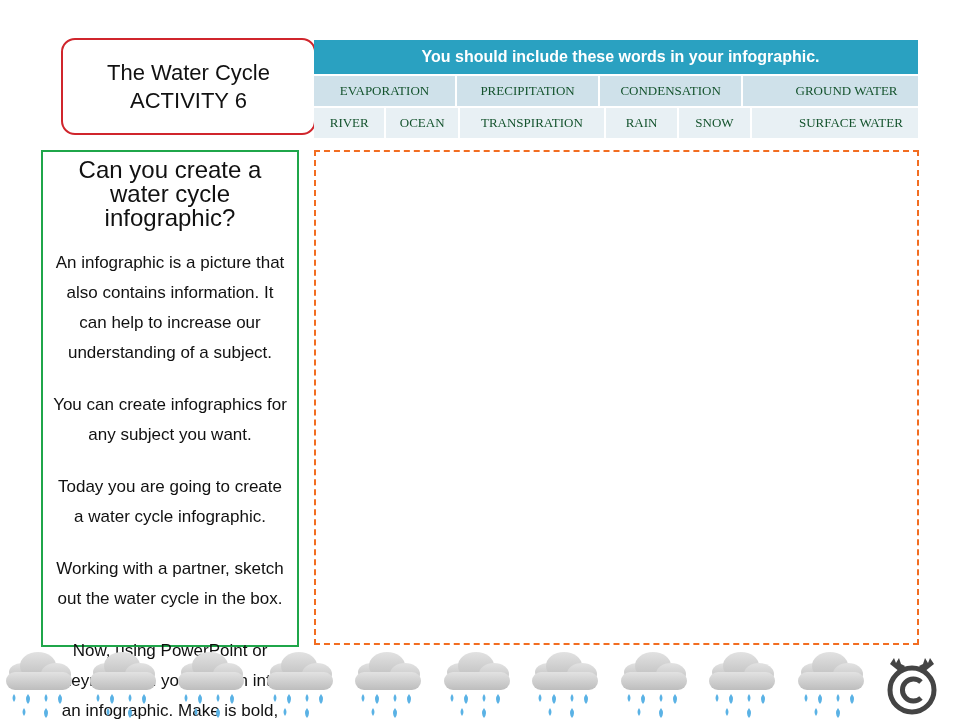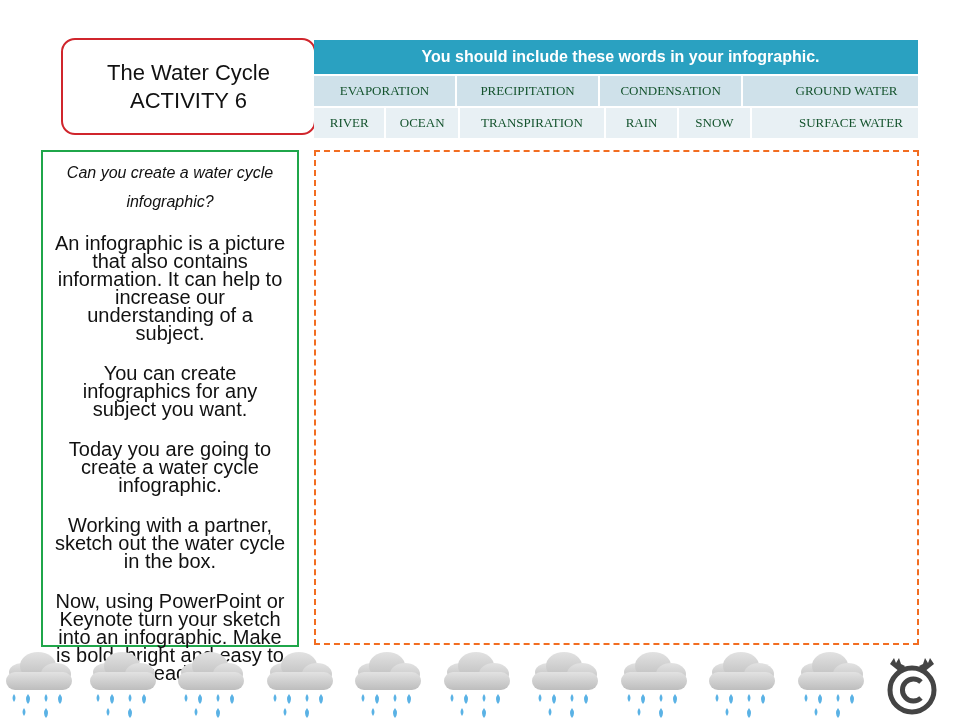--- a/index.html
+++ b/index.html
@@ -33,22 +33,22 @@
       font-family: Liberation Serif, serif;
     }
     .words-row .cell:last-child { border-right: none; margin-left: 32px; }
     .words-row.r1 { border-top: 2px solid #fff; }
     .words-row.r2 { border-top: 2px solid #fff; }
     .info-box {
       position: absolute; left: 41px; top: 150px; width: 258px; height: 497px;
       border: 2px solid #1fa64a; box-sizing: border-box;
       text-align: center; padding: 6px 8px;
     }
-    .info-heading { font-size: 16px; line-height: 29px; margin: 0 0 18px 0; font-style: italic; }
-    .info-para { font-size: 20px; line-height: 18px; margin: 0 0 22px 0; }
+    .info-heading { font-size: 24px; line-height: 24px; margin: 0 0 18px 0; }
+    .info-para { font-size: 17px; line-height: 30px; margin: 0 0 22px 0; }
     .sketch-box {
       position: absolute; left: 314px; top: 150px; width: 605px; height: 495px;
       border: 2px dashed #f26d21; box-sizing: border-box;
     }
     .cloud-strip {
       position: absolute; left: 0; top: 648px; width: 960px; height: 72px;
     }
     .logo { position: absolute; left: 880px; top: 652px; width: 64px; height: 64px; }
   </style>
 </head>

